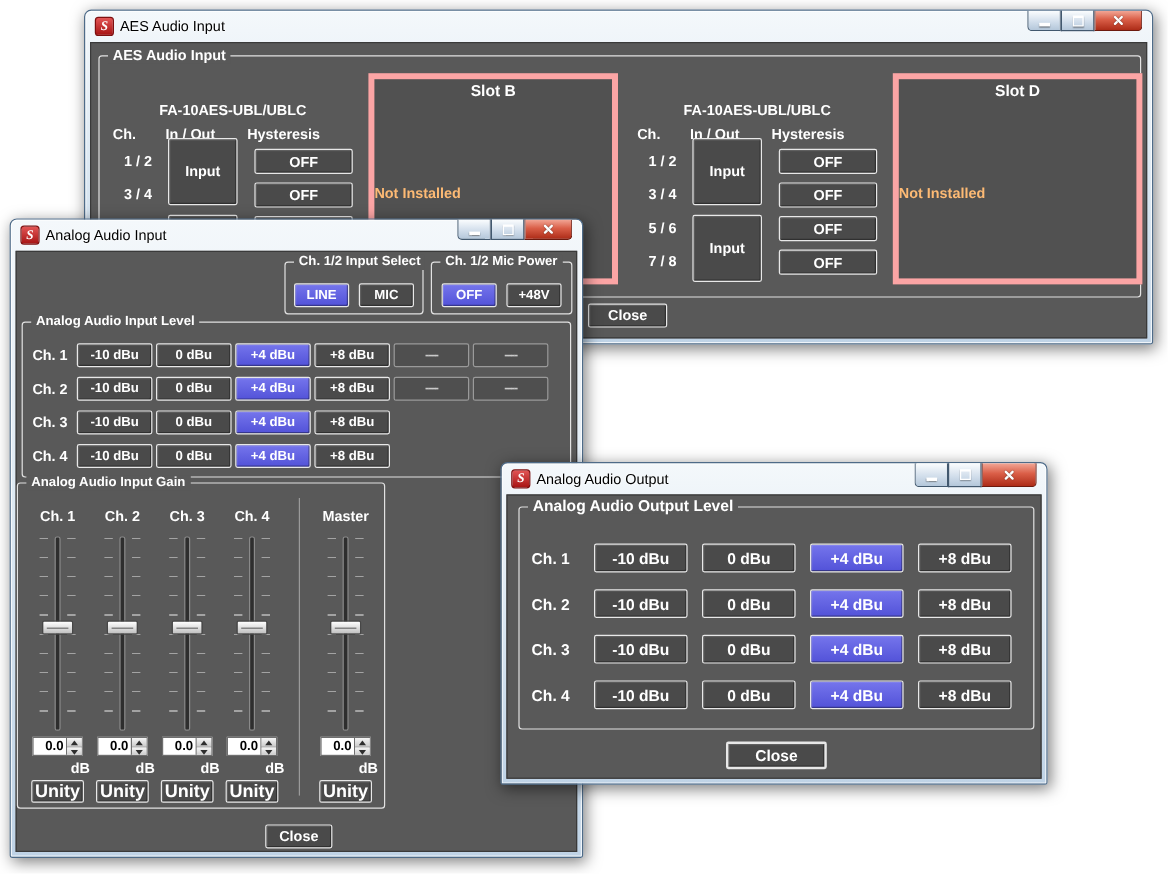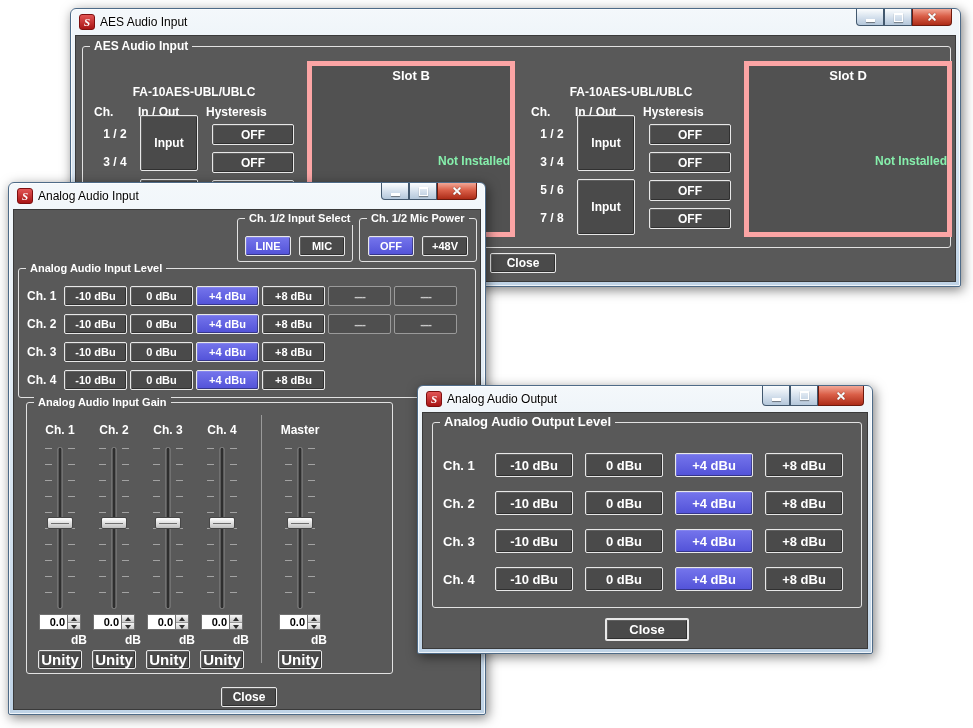--- a/index.html
+++ b/index.html
@@ -54,21 +54,21 @@
   
   .slot{position:absolute;top:14px;width:208px;height:176px}
   .slot-title{position:absolute;top:2px;left:0;right:0;text-align:center;color:#fff;font-weight:bold;font-size:13px}
   .slot-model{position:absolute;top:24px;left:0;right:0;text-align:center;color:#fff;font-weight:bold;font-size:12px}
   .colhead{position:absolute;top:44px;text-align:left;color:#fff;font-weight:bold;font-size:12px}
   .chlabel{position:absolute;left:4px;width:42px;height:21px;line-height:21px;text-align:center;color:#fff;
     font-weight:bold;font-size:12px}
   .in-btn{left:50px;width:58px;height:56px;font-size:12px}
   .off-btn{left:122px;width:82px;height:21px;font-size:12px}
   .empty-slot{background:#515151;border:5px solid #fca5a5}
-  .empty-status{position:absolute;top:88px;left:0;right:0;text-align:right;color:#86efac;font-weight:bold;font-size:12px}
+  .empty-status{position:absolute;top:88px;left:0;right:0;text-align:left;color:#fdba74;font-weight:bold;font-size:12px}
 
   
   .lvl-row{position:absolute;left:8px;height:20px;display:flex;align-items:center}
   .rowlabel{width:37px;color:#fff;font-weight:bold;font-size:12px;flex:none}
   .lb{position:relative;width:63px;height:20px;margin-right:3px;flex:none}
 
   
   .gdiv{position:absolute;left:234px;top:12px;bottom:10px;width:1px;background:#9a9a9a}
   .gcol{position:absolute;top:14px;width:54px;height:252px}
   .gc-title{position:absolute;top:6px;left:0;right:0;text-align:center;color:#fff;font-weight:bold;font-size:12px}
@@ -233,21 +233,21 @@
       </div>
       <div class="lvl-row" style="top:101px">
         <span class="rowlabel">Ch. 4</span>
         <button class="btn lb">-10 dBu</button>
         <button class="btn lb">0 dBu</button>
         <button class="btn lb sel">+4 dBu</button>
         <button class="btn lb">+8 dBu</button>
       </div>
     </div>
 
-    <div class="fs fs11" style="left:12px;top:192px;width:367px;height:272px">
+    <div class="fs fs11" style="left:0;top:192px;width:307px;height:272px">
       <span class="legend">Analog Audio Input Gain</span>
       <div class="gdiv"></div>
 
       <div class="gcol" style="left:6px">
         <div class="gc-title">Ch. 1</div>
         <div class="slider">
           <i class="ticks tl"></i>
             <i class="ticks tr"></i>
           <i class="track"></i>
           <i class="thumb"></i>

